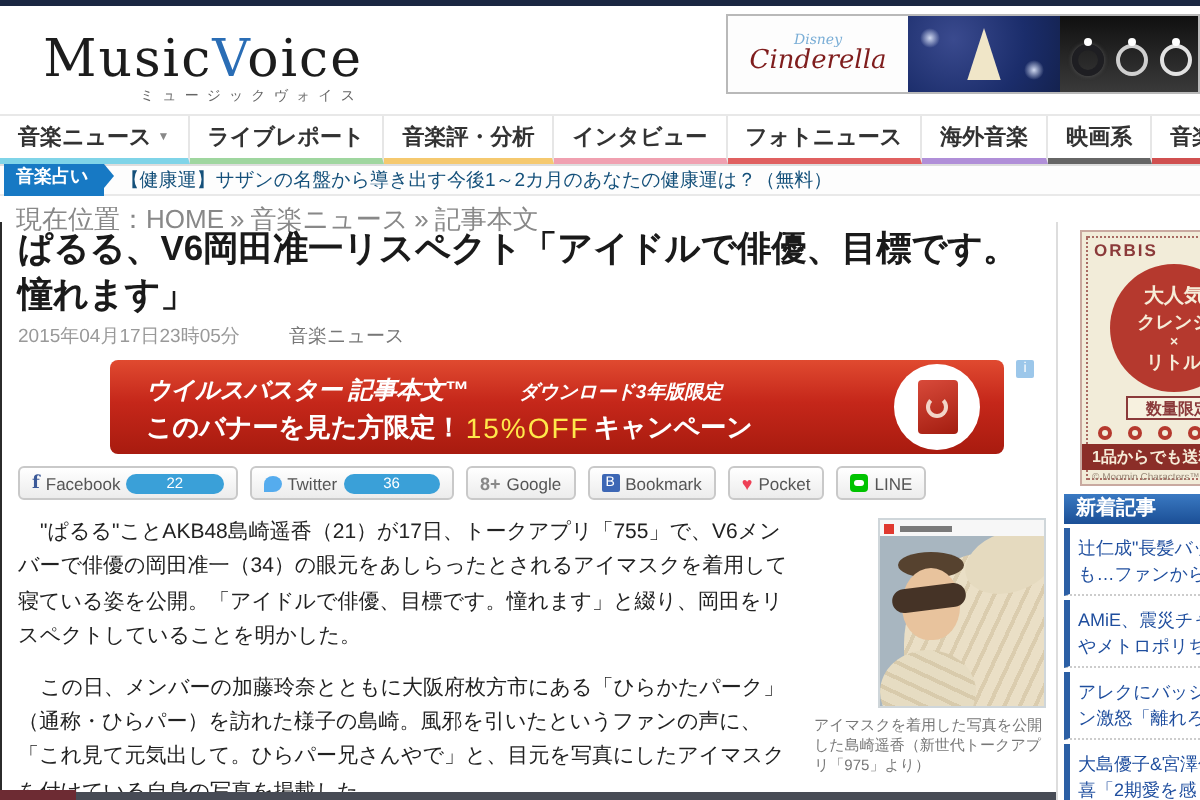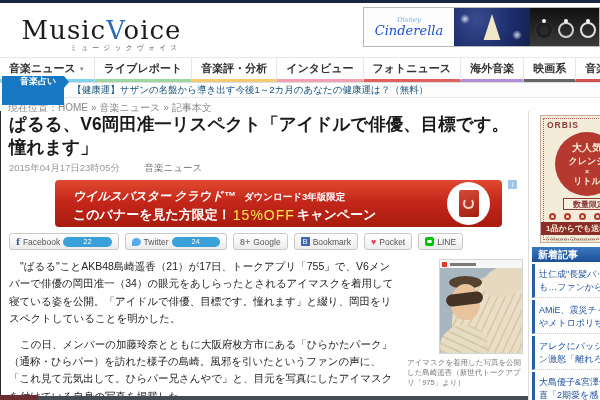--- a/index.html
+++ b/index.html
@@ -14,21 +14,21 @@
   
   .site-header { height:54px; position:relative; }
   .logo { position:absolute; left:18px; top:12px; cursor:pointer;text-align:right; }
   .logo-title { font-family:"DejaVu Serif","Liberation Serif",serif; font-size:26px; color:#1c1c1c; letter-spacing:1px; }
   .logo-title .v-blue { color:#2a6db5; }
   .logo-sub { font-size:7px; letter-spacing:4px; color:#666; margin:-2px 0 0 52px; }
 
   .ad-cinderella { position:absolute; right:0; top:4px; width:237px; height:40px; display:flex; border:1px solid #b9b9b9; cursor:pointer; }
   .cind-left { width:90px; background:#fdfdfd; display:flex; flex-direction:column; align-items:center; justify-content:center; }
   .cind-disney { font-family:"DejaVu Serif","Liberation Serif",serif; font-style:italic; font-size:7px; color:#7aaed6; }
-  .cind-title { font-family:"DejaVu Serif","Liberation Serif",serif; font-style:italic; font-size:13px; color:#1d4ed8; margin-top:-1px; }
+  .cind-title { font-family:"DejaVu Serif","Liberation Serif",serif; font-style:italic; font-size:13px; color:#7f1d1d; margin-top:-1px; }
   .cind-mid { width:76px; background:radial-gradient(circle at 30% 30%, #3a4a8e 0%, #1b2d6b 60%, #14224f 100%); position:relative; overflow:hidden; }
   .cind-dress { position:absolute; left:27px; top:6px; width:22px; height:26px; background:#f0e6c8; clip-path:polygon(50% 0, 88% 100%, 12% 100%); }
   .cind-spark1,.cind-spark2 { position:absolute; width:10px; height:10px; border-radius:50%; background:radial-gradient(circle,#cfd8f0 0%,rgba(60,80,160,0) 70%); }
   .cind-spark1 { left:6px; top:6px; } .cind-spark2 { right:8px; bottom:6px; }
   .cind-right { flex:1; background:linear-gradient(180deg,#101010,#3a3a3a); position:relative; overflow:hidden; }
   .ring { position:absolute; border-radius:50%; width:16px; height:16px; top:14px; }
   .ring-black { border:3px solid #1e1e22; left:6px; box-shadow:0 0 2px #555; }
   .ring-s1 { border:2px solid #cfcfcf; left:28px; }
   .ring-s2 { border:2px solid #e2e2e2; left:50px; }
   .ring-gem { position:absolute; width:4px; height:4px; background:#fff; border-radius:50%; top:11px; }
@@ -36,47 +36,47 @@
 
   
   .main-nav { display:flex; border-top:1px solid #e8e8e8; border-bottom:1px solid #ddd; height:26px; }
   .nav-tab { display:flex; align-items:center; padding:0 9px; font-size:11px; font-weight:bold; color:#333;
              border-right:1px solid #e6e6e6; border-bottom:3px solid #ccc; cursor:pointer; white-space:nowrap; }
   .nav-tab .caret { font-size:6px; color:#888; margin-left:3px; }
 
   
   .ticker { display:flex; align-items:center; height:15px; border-bottom:1px solid #e9e9e9; background:#fdfdfd; }
   .ticker-badge { position:relative; background:#1779c4; color:#fff; font-size:9px; font-weight:bold;
-                  padding:0 8px 0 18px; height:29px; line-height:13px; margin:1px 8px 1px 2px; cursor:pointer;font-family:Liberation Mono, monospace; }
+                  padding:0 8px 0 6px; height:16px; line-height:13px; margin:1px 8px 1px 2px; cursor:pointer; }
   .ticker-badge::after { content:""; position:absolute; right:-5px; top:0; border-top:6.5px solid transparent;
                   border-bottom:6.5px solid transparent; border-left:5px solid #1779c4; }
   .ticker-text { font-size:9.5px; color:#14507a; cursor:pointer; white-space:nowrap; }
 
   
-  .breadcrumb { font-size:10px; color:#888; padding:3px 0 2px 8px; height:13px; }
+  .breadcrumb { font-size:13px; color:#888; padding:3px 0 2px 8px; height:13px; }
   .breadcrumb a { color:#888; text-decoration:none; cursor:pointer; }
   .crumb-sep { margin:0 3px; }
 
   
   .layout { display:flex; border-left:1px solid #2b2b2b; height:289px; }
   .main-col { flex:0 0 527px; padding:2px 0 0 8px; position:relative; }
   .side-col { flex:1 0 160px; border-left:1px solid #ddd; padding:2px 0 0 3px; overflow:hidden; }
 
   
   .headline { font-size:17.5px; font-weight:bold; color:#1a1a1a; line-height:1.32; padding-right:4px; margin-bottom:3px; }
   .meta { font-size:9.5px; color:#999; margin-bottom:5px; }
   .meta .cat { margin-left:22px; color:#777; cursor:pointer; }
 
   
   .ad-banner-wrap { position:relative; width:462px; margin-left:46px; height:50px; }
   .ad-banner { position:relative; width:447px; height:47px; border-radius:4px; cursor:pointer;
     background:linear-gradient(180deg,#e04a30 0%,#c5271a 45%,#a81b0f 100%); padding:6px 0 0 18px; overflow:hidden; }
   .ad-line1 { color:#fff; }
   .ad-brand { font-style:italic; font-weight:bold; font-size:12px; }
-  .ad-cond { font-size:9.5px; font-weight:bold; margin-left:4px; }
+  .ad-cond { font-size:9.5px; font-weight:bold; margin-left:21px;font-style:italic; }
   .ad-line2 { color:#fff; font-weight:bold; font-size:13px; margin-top:1px; display:flex; align-items:center; }
   .ad-offer { color:#ffe84a; font-size:14px; font-weight:normal; letter-spacing:1px; margin:0 2px; }
   .product-circle { position:absolute; right:12px; top:2px; width:43px; height:43px; border-radius:50%; background:#fff;
      display:flex; align-items:center; justify-content:center; }
   .product-box { width:20px; height:27px; background:linear-gradient(160deg,#d84a3a,#a31d10); border-radius:2px; position:relative; }
   .product-swirl { position:absolute; left:4px; top:8px; width:11px; height:11px; border:2px solid #f2d5c8; border-radius:50%; border-top-color:transparent; }
   .ad-info-icon { position:absolute; right:0; top:0; width:9px; height:9px; background:#9cc7ea; color:#fff;
      font-size:7px; line-height:9px; text-align:center; border-radius:1px; cursor:pointer; }
 
   
@@ -212,21 +212,21 @@
     <main class="main-col">
       <h1 class="headline">ぱるる、V6岡田准一リスペクト「アイドルで俳優、目標です。憧れます」</h1>
       <div class="meta">
         <span>2015年04月17日23時05分</span>
         <span class="cat">音楽ニュース</span>
       </div>
 
       <div class="ad-banner-wrap">
         <div class="ad-banner">
           <div class="ad-line1">
-            <span class="ad-brand">ウイルスバスター クラウド™</span>
+            <span class="ad-brand">ウイルスバスター 記事本文™</span>
             <span class="ad-cond">ダウンロード3年版限定</span>
           </div>
           <div class="ad-line2">
             <span>このバナーを見た方限定！</span>
             <span class="ad-offer">15%OFF</span>
             <span>キャンペーン</span>
           </div>
           <div class="product-circle">
             <div class="product-box">
                 <div class="product-swirl"></div>
@@ -238,21 +238,21 @@
 
       <div class="social-row">
         <div class="sbtn">
           <span class="s-ic ic-f">f</span>
           <span>Facebook</span>
           <span class="s-count">22</span>
         </div>
         <div class="sbtn">
           <span class="ic-tw"></span>
           <span>Twitter</span>
-          <span class="s-count">24</span>
+          <span class="s-count">36</span>
         </div>
         <div class="sbtn">
           <span class="s-ic ic-g">8+</span>
           <span>Google</span>
         </div>
         <div class="sbtn">
           <span class="ic-bk">B</span>
           <span>Bookmark</span>
         </div>
         <div class="sbtn">

